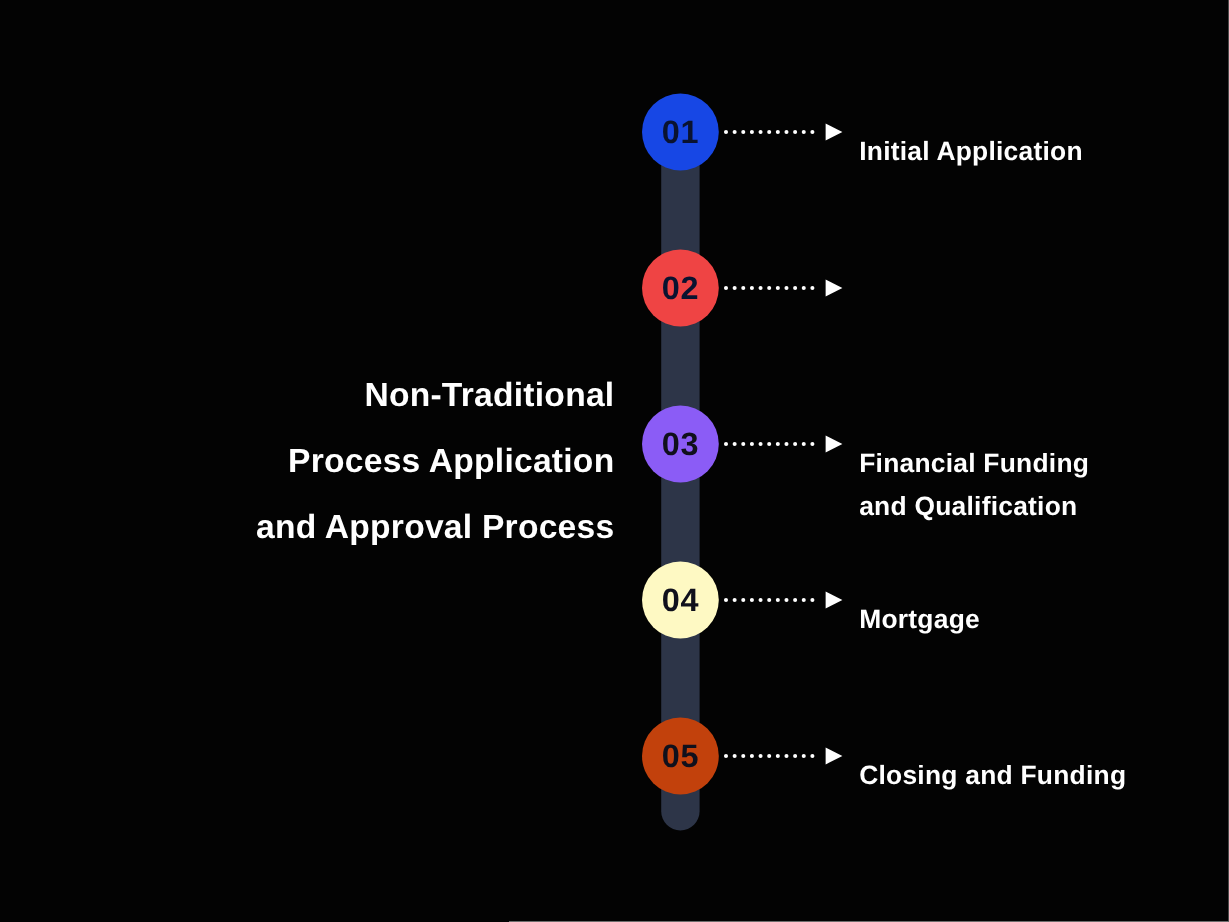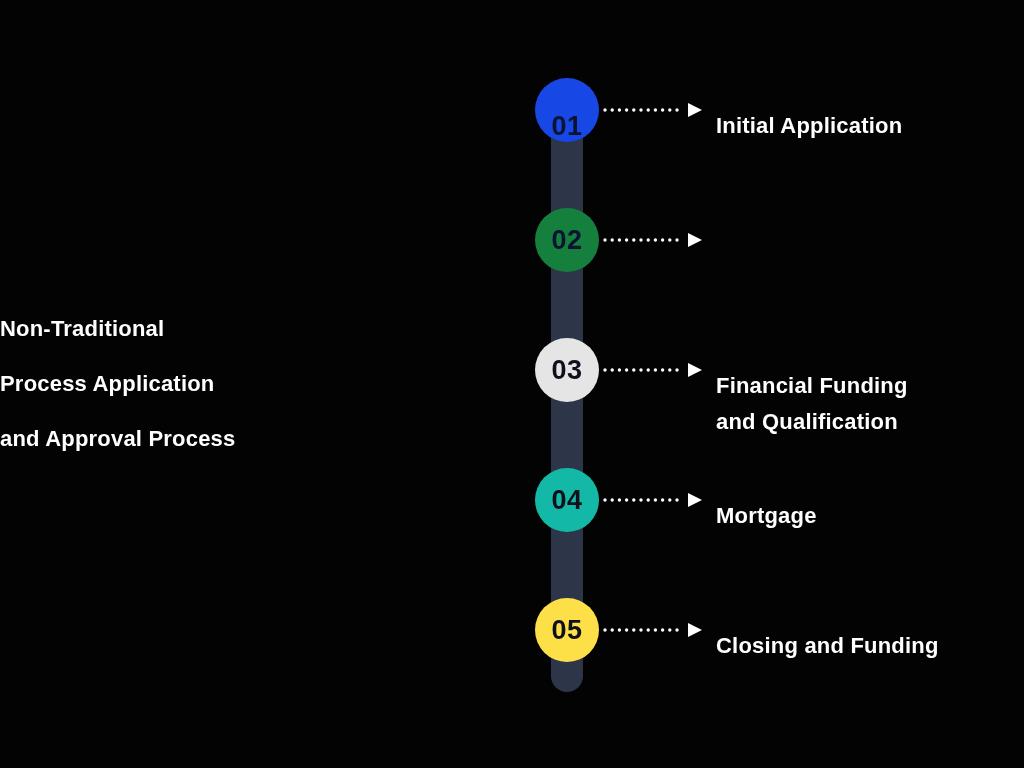--- a/index.html
+++ b/index.html
@@ -11,23 +11,23 @@
     width: 1024px;
     height: 768px;
     background: #030303;
   }
 
   .title {
     position: absolute;
     left: 0;
     top: 301px;
     width: 512px;
-    text-align: left;
+    text-align: right;
     color: #ffffff;
-    font-size: 22px;
+    font-size: 28px;
     font-weight: bold;
     line-height: 55px;
     letter-spacing: 0.2px;
   }
 
   .timeline-bar {
     position: absolute;
     left: 551px;
     top: 96px;
     width: 32px;
@@ -79,74 +79,74 @@
 
   <div class="title" style="color: rgb(255, 255, 255);">
     <div>Non-Traditional</div>
     <div>Process Application</div>
     <div>and Approval Process</div>
   </div>
 
   <div class="timeline-bar" style="background: rgb(45, 53, 72);"></div>
 
   <div class="step" style="--cy:110px">
-    <div class="circle" style="background: rgb(23, 71, 229); color: rgb(10, 19, 48); align-items: flex-end;">
+    <div class="circle" style="background: rgb(23, 71, 229); color: rgb(10, 19, 48);">
       <span>01</span>
     </div>
     <svg class="arrow" width="104" height="18" viewBox="0 0 104 18">
       <line x1="4" y1="9" x2="82" y2="9" stroke="#ffffff" stroke-width="3.4" stroke-linecap="round" stroke-dasharray="0 7.2"></line>
       <polygon points="87,2 101,9 87,16" fill="#ffffff"></polygon>
     </svg>
     <div class="label">
       <div>Initial Application</div>
       <div></div>
     </div>
   </div>
 
   <div class="step" style="--cy:240px">
-    <div class="circle" style="background: #15803d; color: rgb(10, 19, 48);">
+    <div class="circle" style="background: #ef4444; color: rgb(10, 19, 48);">
       <span>02</span>
     </div>
     <svg class="arrow" width="104" height="18" viewBox="0 0 104 18">
       <line x1="4" y1="9" x2="82" y2="9" stroke="#ffffff" stroke-width="3.4" stroke-linecap="round" stroke-dasharray="0 7.2"></line>
       <polygon points="87,2 101,9 87,16" fill="#ffffff"></polygon>
     </svg>
     <div class="label">
     </div>
   </div>
 
   <div class="step" style="--cy:370px">
-    <div class="circle" style="background: #e5e5e5; color: rgb(16, 16, 28);">
+    <div class="circle" style="background: #8b5cf6; color: rgb(16, 16, 28);">
       <span>03</span>
     </div>
     <svg class="arrow" width="104" height="18" viewBox="0 0 104 18">
       <line x1="4" y1="9" x2="82" y2="9" stroke="#ffffff" stroke-width="3.4" stroke-linecap="round" stroke-dasharray="0 7.2"></line>
       <polygon points="87,2 101,9 87,16" fill="#ffffff"></polygon>
     </svg>
     <div class="label">
       <div>Financial Funding</div>
       <div>and Qualification</div>
     </div>
   </div>
 
   <div class="step" style="--cy:500px">
-    <div class="circle" style="background: #14b8a6; color: rgb(16, 16, 28);">
+    <div class="circle" style="background: #fef9c3; color: rgb(16, 16, 28);">
       <span>04</span>
     </div>
     <svg class="arrow" width="104" height="18" viewBox="0 0 104 18">
       <line x1="4" y1="9" x2="82" y2="9" stroke="#ffffff" stroke-width="3.4" stroke-linecap="round" stroke-dasharray="0 7.2"></line>
       <polygon points="87,2 101,9 87,16" fill="#ffffff"></polygon>
     </svg>
     <div class="label">
       <div>Mortgage</div>
     </div>
   </div>
 
   <div class="step" style="--cy:630px">
-    <div class="circle" style="background: #fde047; color: rgb(16, 16, 28);">
+    <div class="circle" style="background: #c2410c; color: rgb(16, 16, 28);">
       <span>05</span>
     </div>
     <svg class="arrow" width="104" height="18" viewBox="0 0 104 18">
       <line x1="4" y1="9" x2="82" y2="9" stroke="#ffffff" stroke-width="3.4" stroke-linecap="round" stroke-dasharray="0 7.2"></line>
       <polygon points="87,2 101,9 87,16" fill="#ffffff"></polygon>
     </svg>
     <div class="label">
       <div>Closing and Funding</div>
       <div></div>
     </div>

